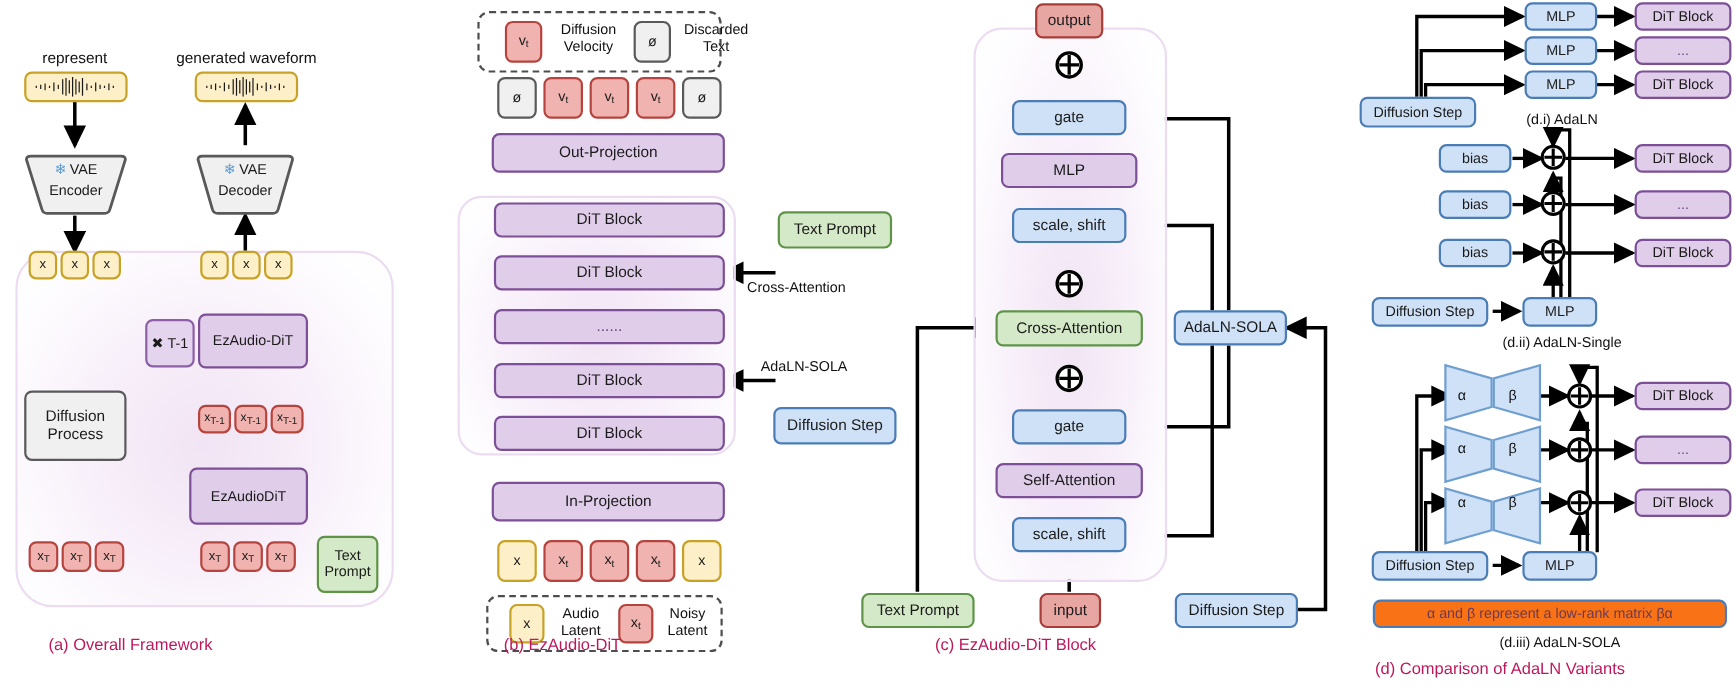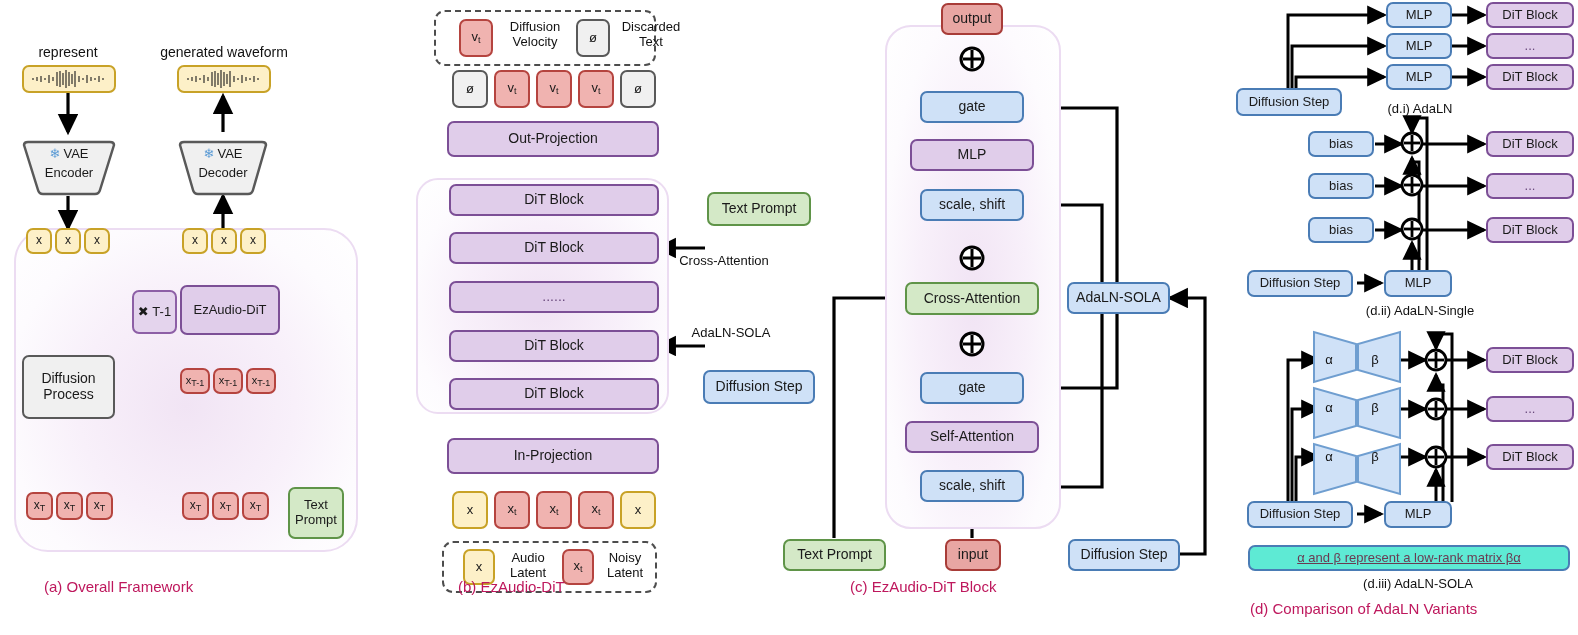--- a/index.html
+++ b/index.html
@@ -11,21 +11,21 @@
   .lbl{position:absolute;text-align:center;font-size:13px;color:#111;}
   
   .yellow{background:#fdf0c8;border-color:#c8a227;}
   .red{background:#f0b3b0;border-color:#b5443f;}
   .red2{background:#e8a6a3;border-color:#a83c38;}
   .purple{background:#e0cdea;border-color:#7c4f96;}
   .purple-lite{background:#e4d4ed;border-color:#8d5fa6;}
   .blue{background:#cfe1f7;border-color:#4a7cb5;}
   .green{background:#d4e9c7;border-color:#5f9448;}
   .gray{background:#f0f0f0;border-color:#595959;}
-  .white-b{background:#5eead4;border-color:#4a7cb5;text-decoration:underline;}
+  .white-b{background:#f97316;border-color:#4a7cb5;}
   .panelbg{position:absolute;border-radius:34px;background:
      radial-gradient(ellipse at 50% 55%, #f1e4f4 0%, #f8f0fa 45%, #fdfbfe 75%, #ffffff 100%);
      border:2px solid #ecdcf2;}
   .dashbox{position:absolute;box-sizing:border-box;border:2.5px dashed #4d4d4d;border-radius:11px;background:#fff;}
   svg.wires{position:absolute;left:0;top:0;width:1578px;height:635px;pointer-events:none;}
   .sub{font-size:9px;vertical-align:-2px;}
   .trap-enc,.trap-dec{position:absolute;box-sizing:border-box;}
   .snow{color:#5b9bd5;font-size:13px;margin-right:3px;}
   .oplus{position:absolute;width:26px;height:26px;}
 </style>
@@ -234,20 +234,21 @@
   <div class="node gray" style="left:22px;top:355px;width:93px;height:64px;flex-direction:column;font-size:14px;">
     <span>Diffusion</span>
     <span>Process</span>
   </div>
 
   <div class="node purple-lite" style="left:132px;top:290px;width:45px;height:44px;font-size:13px;">
     <span style="font-size:13px;">✖</span>&nbsp;<span>T-1</span>
   </div>
 
   <div class="node purple" style="left:180px;top:285px;width:100px;height:50px;font-size:13px;">EzAudio-DiT</div>
+  <div class="node purple" style="left:172px;top:425px;width:108px;height:52px;font-size:13px;">EzAudioDiT</div>
 
   <div class="node red" style="left:180px;top:368px;width:30px;height:26px;font-size:11px;">
       <span>x<span class="sub">T-1</span></span>
     </div>
   <div class="node red" style="left:213px;top:368px;width:30px;height:26px;font-size:11px;">
       <span>x<span class="sub">T-1</span></span>
     </div>
   <div class="node red" style="left:246px;top:368px;width:30px;height:26px;font-size:11px;">
       <span>x<span class="sub">T-1</span></span>
     </div>

